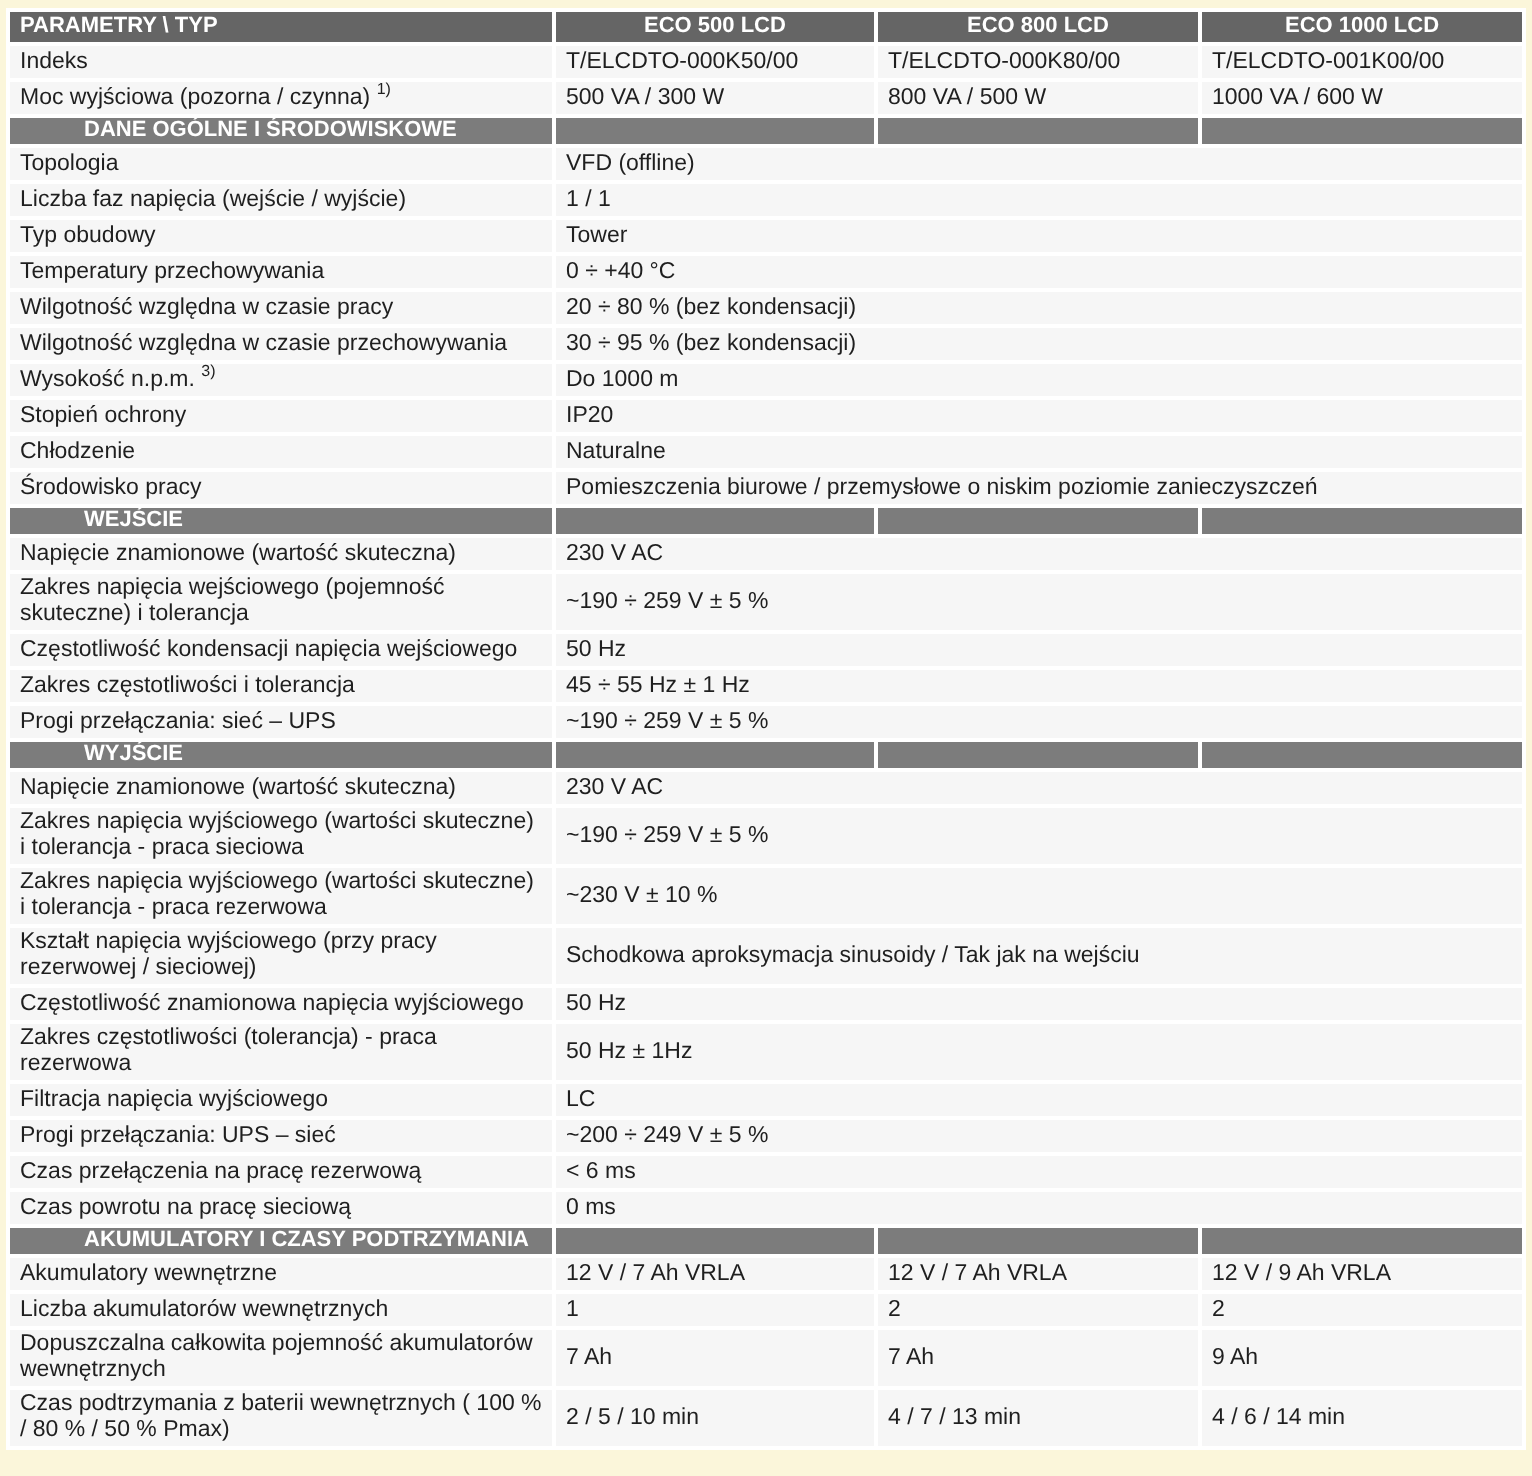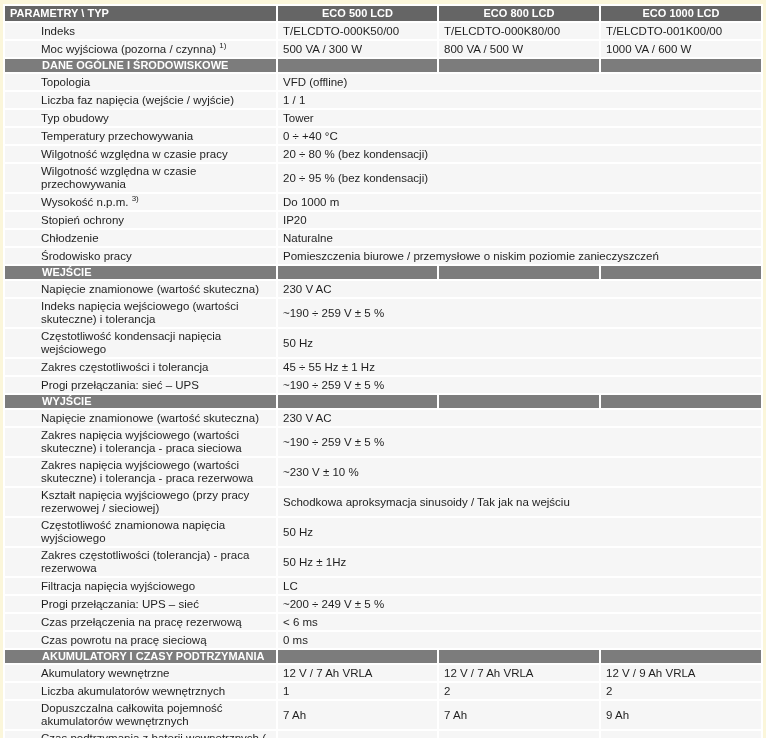--- a/index.html
+++ b/index.html
@@ -41,21 +41,21 @@
   tr.section-row td {
     background: var(--section-bg, #7C7C7C);
     color: var(--header-text, #FFFFFF);
     font-weight: 700;
     font-size: 11px;
     text-align: left;
     height: 10px;
     line-height: 11px;
     padding-left: 37px;
   }
-  td.label { text-align: left; padding-left: 36px; }
+  td.label { text-align: left; }
   td.value { text-align: left; }
   sup { font-size: 8px; line-height: 0; }
 </style>
 </head>
 <body>
 
 <div class="page">
   <table class="spec">
     <colgroup>
       <col style="width:273px">
@@ -103,21 +103,21 @@
         <tr>
           <td class="label"><span>Temperatury przechowywania</span></td>
           <td class="value" colspan="3">0 ÷ +40 °C</td>
         </tr>
         <tr>
           <td class="label"><span>Wilgotność względna w czasie pracy</span></td>
           <td class="value" colspan="3">20 ÷ 80 % (bez kondensacji)</td>
         </tr>
         <tr>
           <td class="label"><span>Wilgotność względna w czasie przechowywania</span></td>
-          <td class="value" colspan="3">20 ÷ 95 % (bez kondensacji)</td>
+          <td class="value" colspan="3">30 ÷ 95 % (bez kondensacji)</td>
         </tr>
         <tr>
           <td class="label"><span>Wysokość n.p.m.</span> <sup>3)</sup></td>
           <td class="value" colspan="3">Do 1000 m</td>
         </tr>
         <tr>
           <td class="label"><span>Stopień ochrony</span></td>
           <td class="value" colspan="3">IP20</td>
         </tr>
         <tr>
@@ -132,21 +132,21 @@
           <td>WEJŚCIE</td>
           <td></td>
           <td></td>
           <td></td>
         </tr>
         <tr>
           <td class="label"><span>Napięcie znamionowe (wartość skuteczna)</span></td>
           <td class="value" colspan="3">230 V AC</td>
         </tr>
         <tr>
-          <td class="label"><span>Indeks napięcia wejściowego (wartości skuteczne) i tolerancja</span></td>
+          <td class="label"><span>Zakres napięcia wejściowego (pojemność skuteczne) i tolerancja</span></td>
           <td class="value" colspan="3">~190 ÷ 259 V ± 5 %</td>
         </tr>
         <tr>
           <td class="label"><span>Częstotliwość kondensacji napięcia wejściowego</span></td>
           <td class="value" colspan="3">50 Hz</td>
         </tr>
         <tr>
           <td class="label"><span>Zakres częstotliwości i tolerancja</span></td>
           <td class="value" colspan="3">45 ÷ 55 Hz ± 1 Hz</td>
         </tr>

